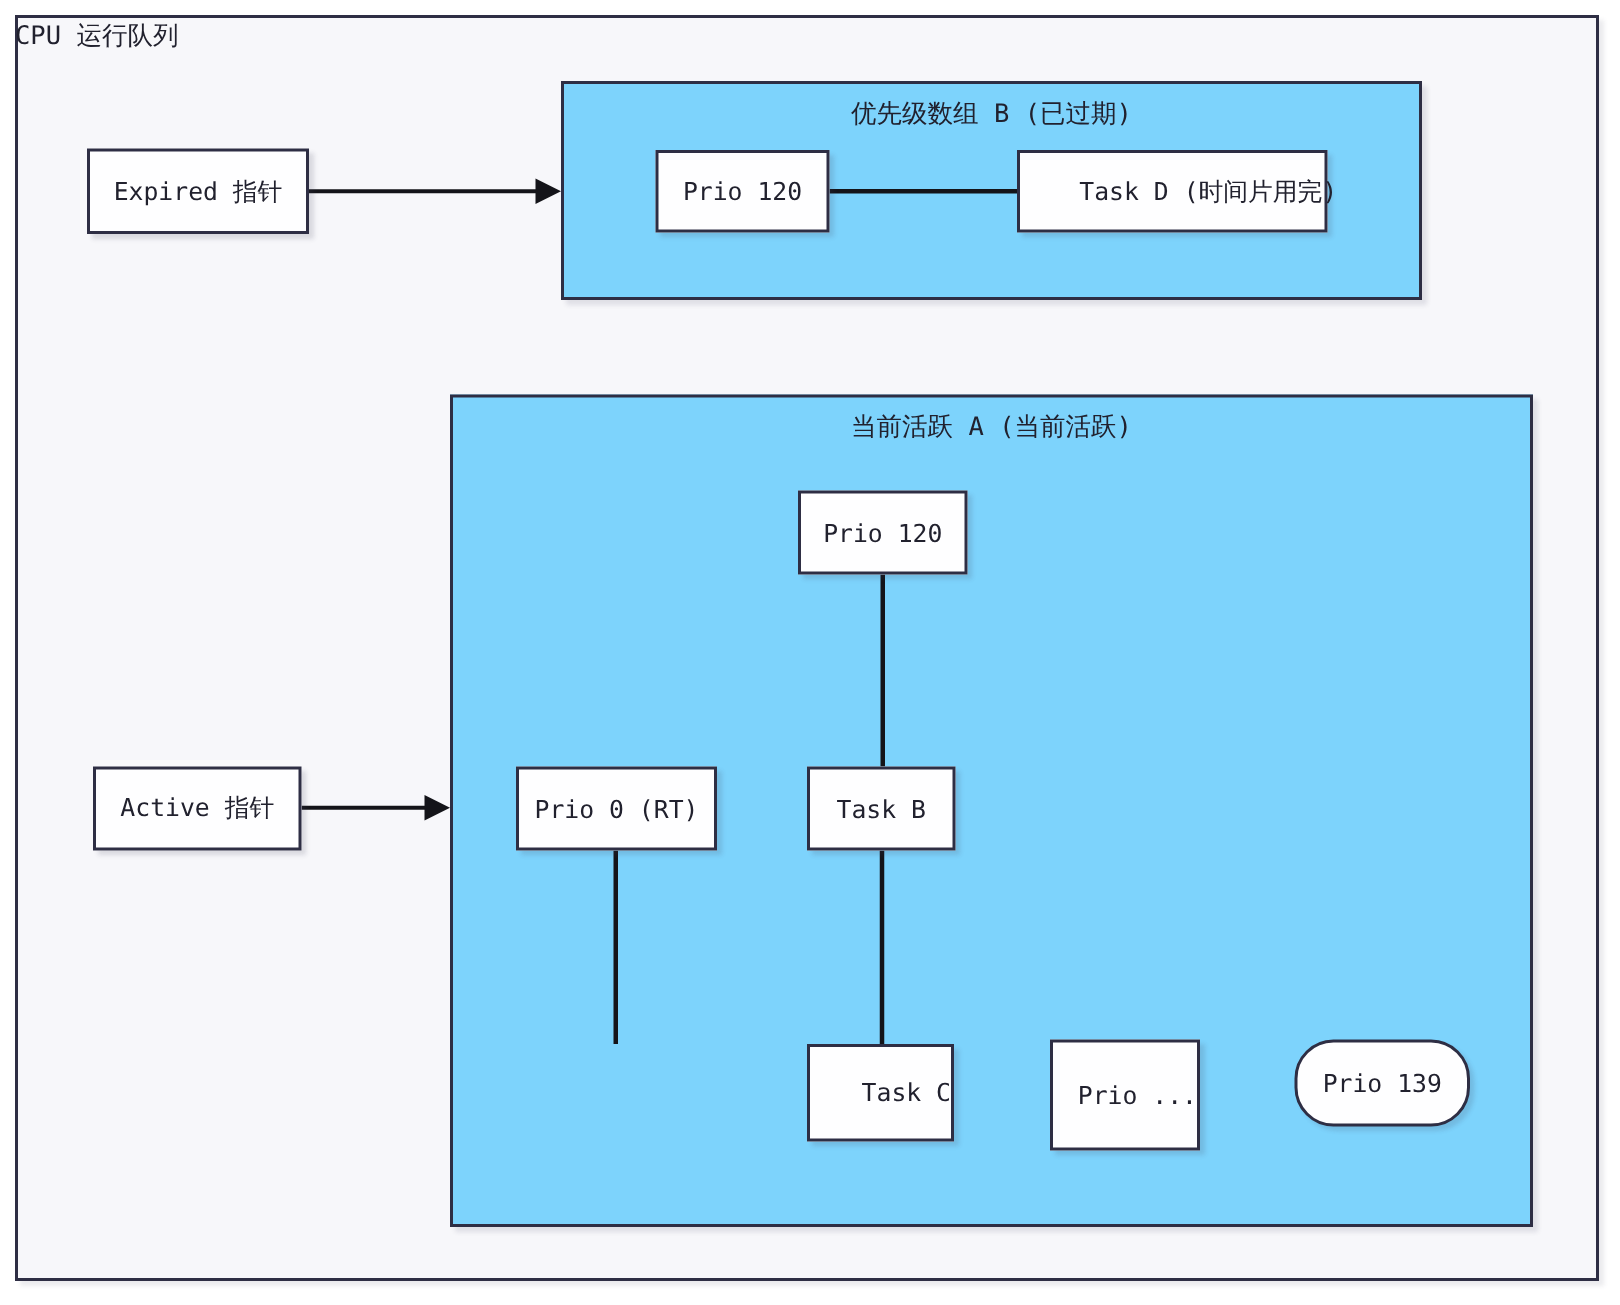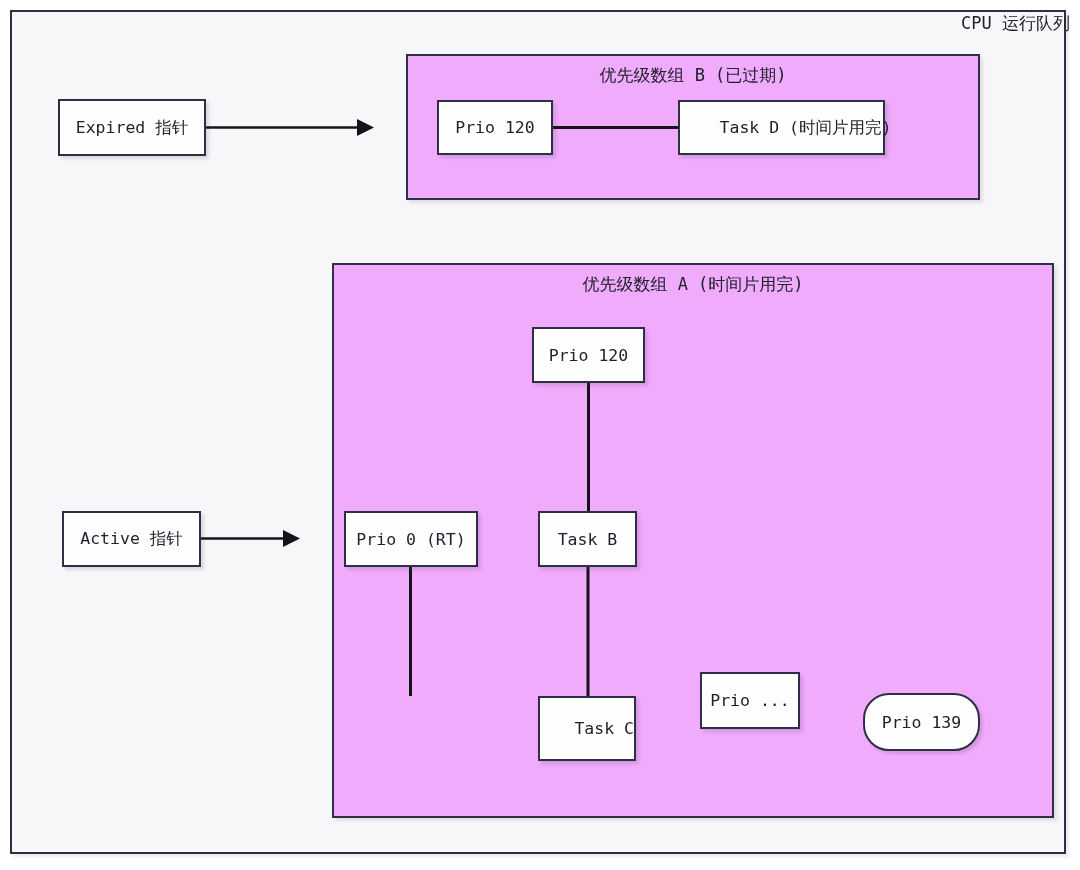--- a/index.html
+++ b/index.html
@@ -22,31 +22,30 @@
     width: 1056px; height: 844px;
     border: 2.5px solid #2e2e44;
     background: #f7f7fa;
     box-shadow: 3px 3px 3px rgba(60,60,90,0.10);
     box-sizing: border-box;
   }
   .outer-title {
     position: absolute;
     left: 10px; top: 12px;
     width: 1060px;
-    text-align: right;
+    text-align: left;
     font-size: 17px;
     font-weight: 500;
   }
   .group {
     position: absolute;
     border: 2.5px solid #2e2e44;
-    background: #f0abfc;
+    background: #7dd3fc;
     box-shadow: 3px 3px 3px rgba(60,60,90,0.12);
     box-sizing: border-box;
-    margin-left: 32px;
   }
   .group-b { left: 374px; top: 54px; width: 574px; height: 146px; }
   .group-a { left: 300px; top: 263px; width: 722px; height: 555px; }
   .group-title {
     position: absolute;
     width: 100%;
     top: 8px;
     text-align: center;
     font-size: 17px;
     font-weight: 500;
@@ -71,36 +70,36 @@
   }
   .n-expired  { left: 58px;  top: 99px;  width: 148px; height: 57px; text-align: center; }
   .n-prio120b { left: 437px; top: 100px; width: 116px; height: 55px; }
   .n-taskd    { left: 678px; top: 100px; width: 207px; height: 55px; padding-left: 48px; }
   .n-prio120a { left: 532px; top: 327px; width: 113px; height: 56px; }
   .n-active   { left: 62px;  top: 511px; width: 139px; height: 56px; align-items: center; }
   .n-prio0rt  { left: 344px; top: 511px; width: 134px; height: 56px; }
   .n-taskb    { left: 538px; top: 511px; width: 99px;  height: 56px; }
   .n-taska    { left: 356px; top: 696px; width: 101px; height: 55px; }
   .n-taskc    { left: 538px; top: 696px; width: 98px;  height: 65px; justify-content: flex-end; }
-  .n-priodots { left: 700px; top: 672px; width: 100px; height: 57px; }
+  .n-priodots { left: 700px; top: 693px; width: 100px; height: 74px; justify-content: flex-end; }
   .n-prio139  { left: 863px; top: 693px; width: 117px; height: 58px; border-radius: 26px; }
 </style>
 </head>
 <body>
 
 <div class="page">
 
   <div class="outer-box"></div>
   <div class="outer-title">CPU 运行队列</div>
 
   <div class="group group-b">
     <div class="group-title">优先级数组 B (已过期)</div>
   </div>
   <div class="group group-a">
-    <div class="group-title">优先级数组 A (时间片用完)</div>
+    <div class="group-title">当前活跃 A (当前活跃)</div>
   </div>
 
   <svg class="edges" viewBox="0 0 1080 870">
 
     <g>
       <line x1="206" y1="127.5" x2="362" y2="127.5" stroke="#141419" stroke-width="2.6"></line>
       <polygon points="374,127.5 357,119 357,136" fill="#141419"></polygon>
     </g>
 
     <g>

